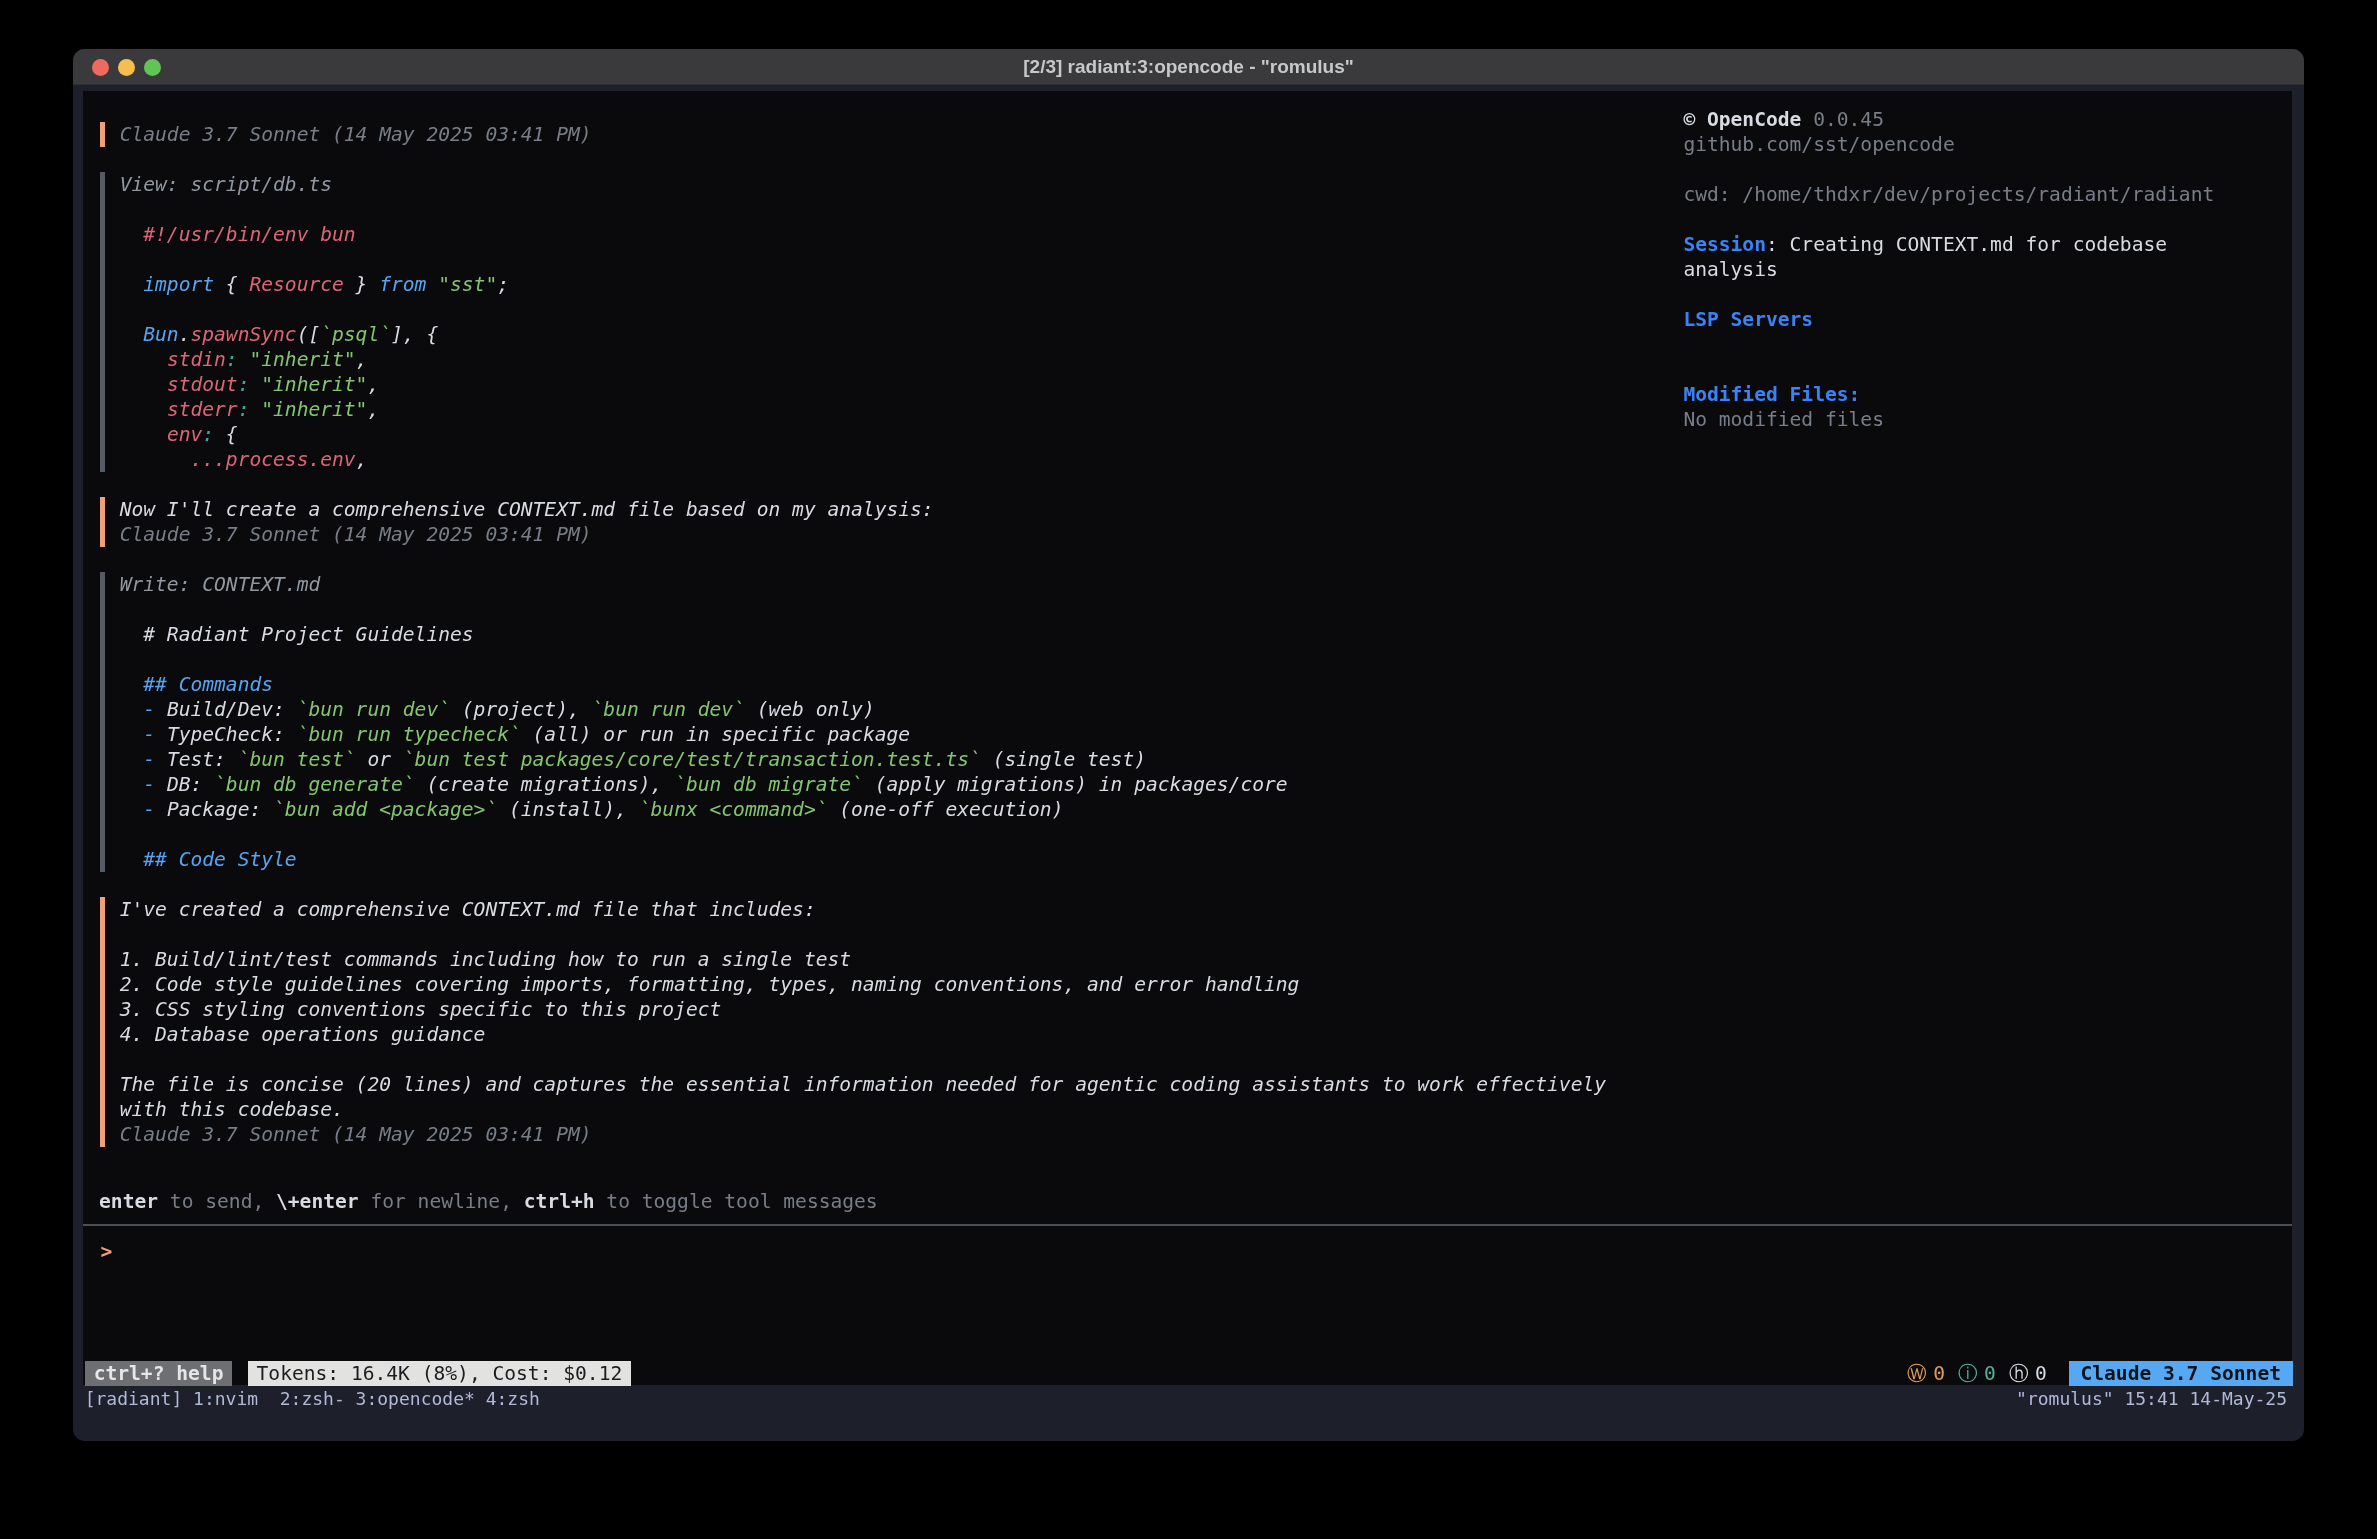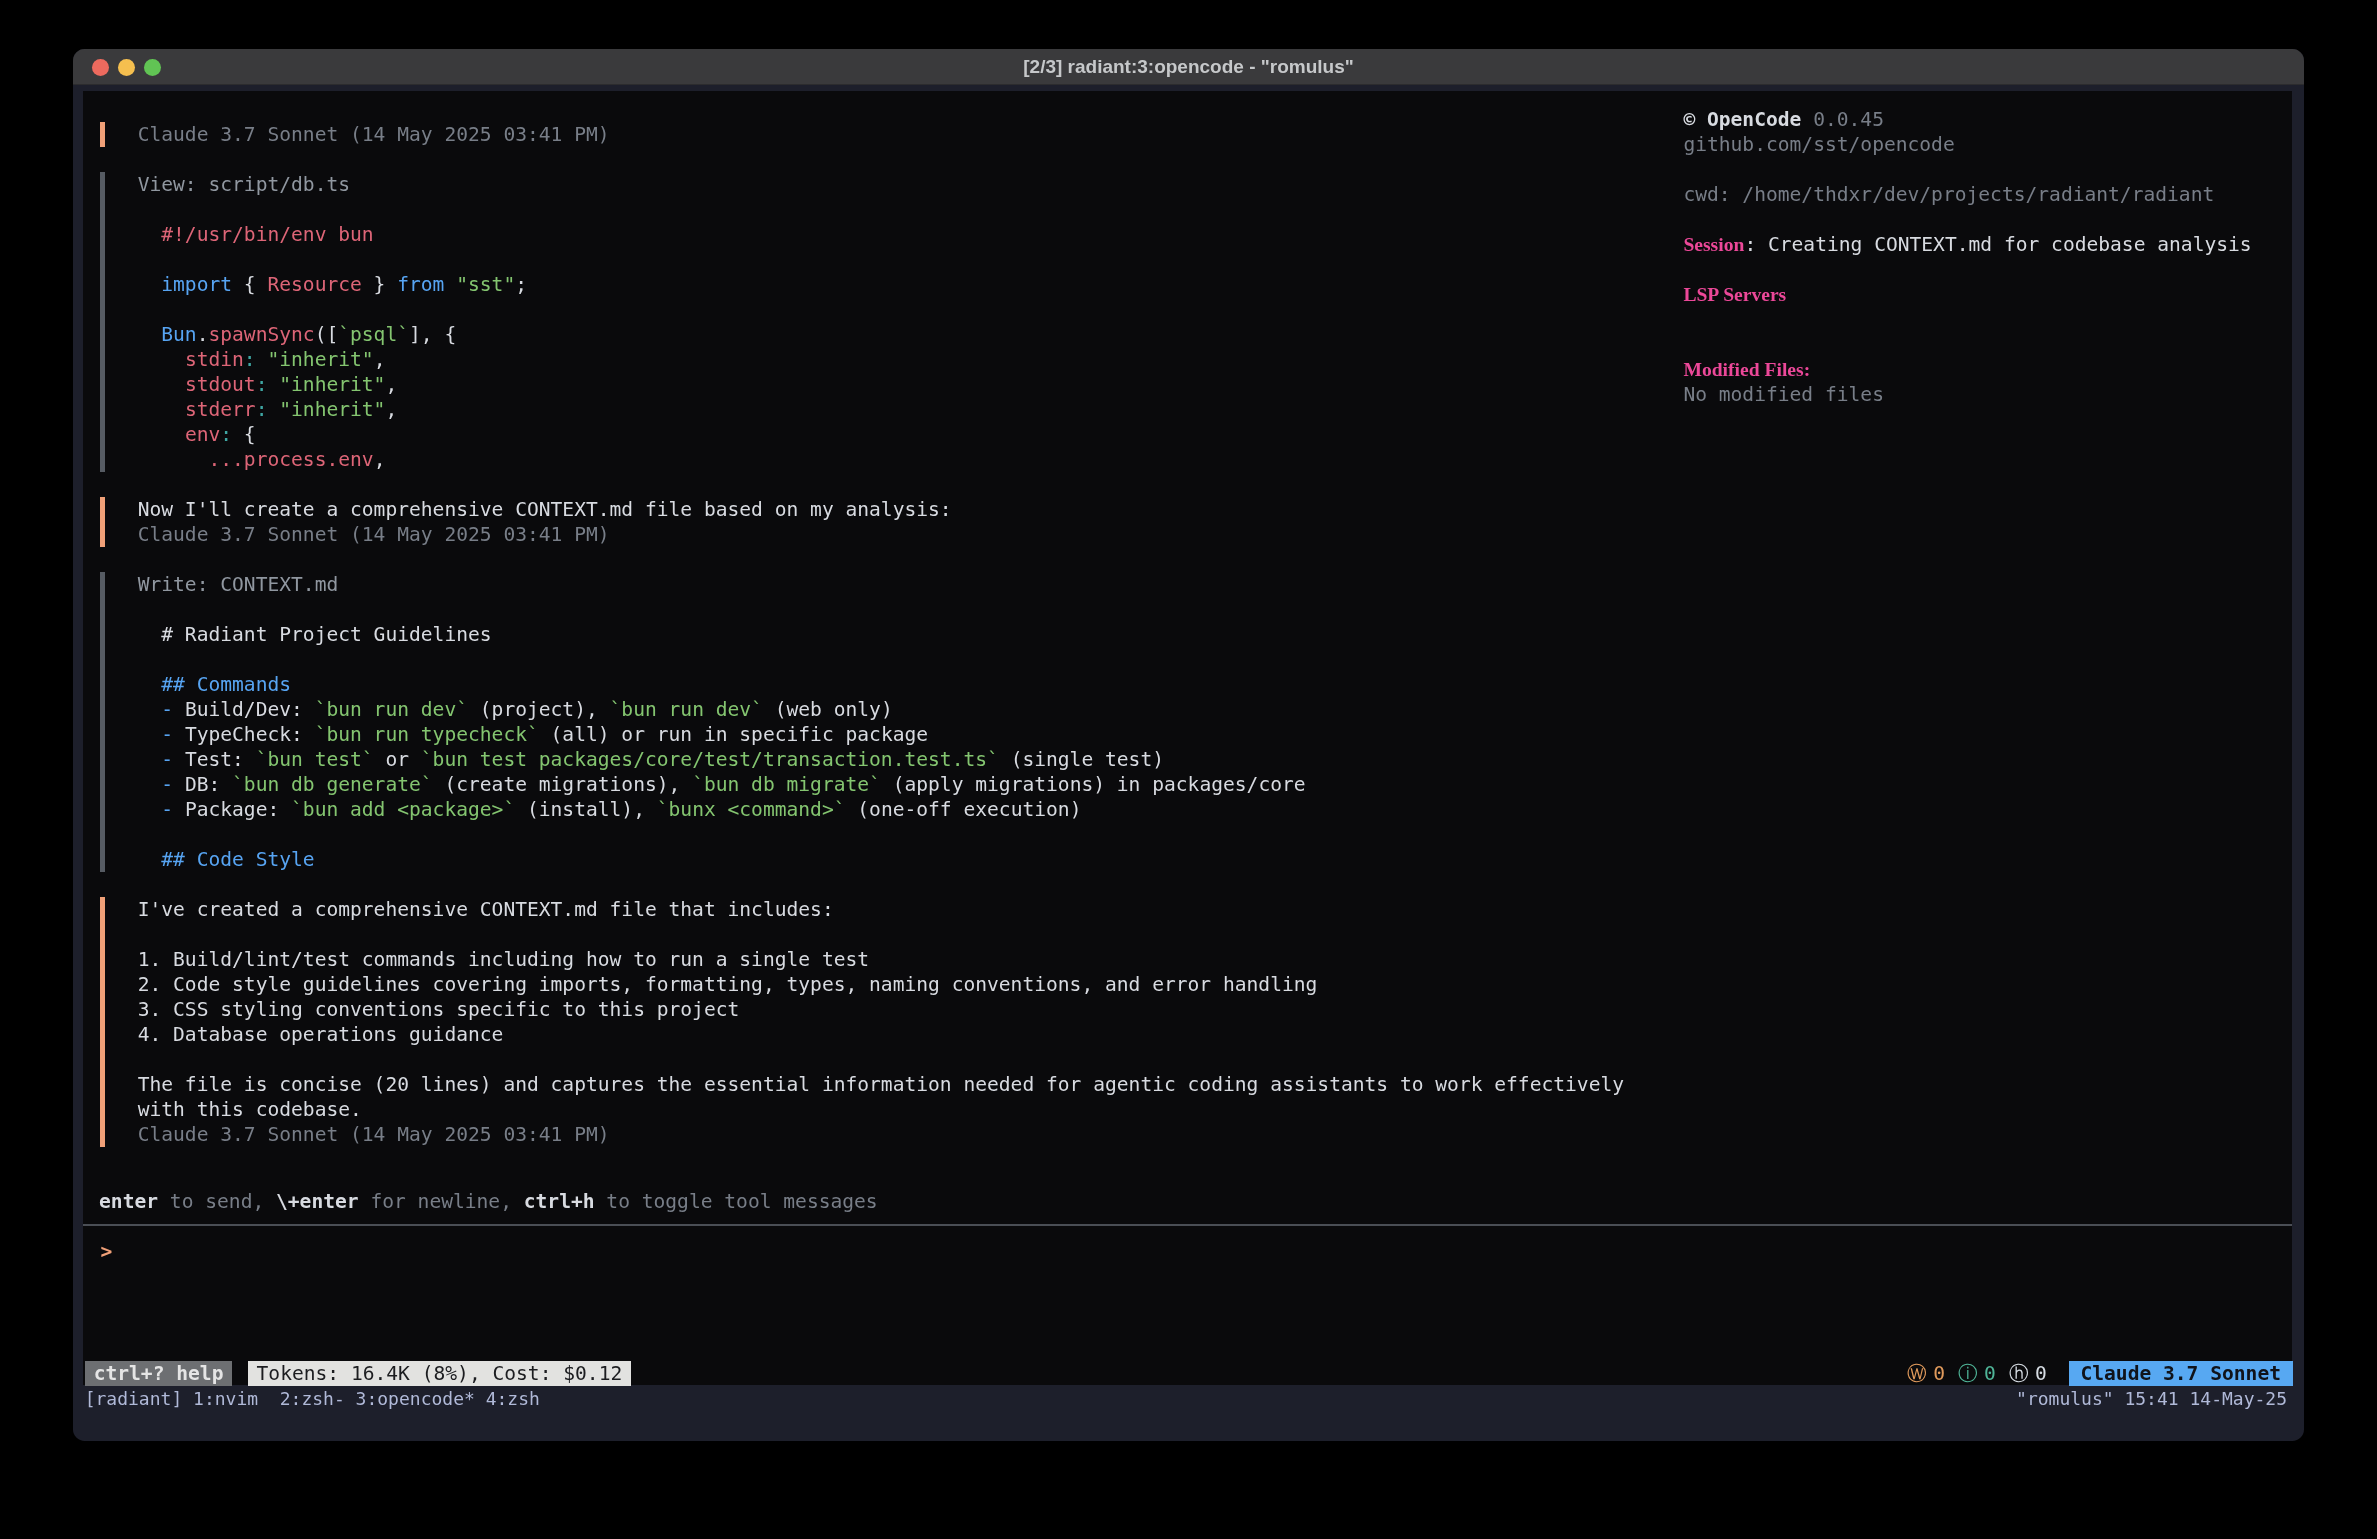--- a/index.html
+++ b/index.html
@@ -10,33 +10,33 @@
   .tlight{position:absolute;top:9.8px;width:17px;height:17px;border-radius:50%;}
   #tl-close{left:19px;background:#ed6a5e;}
   #tl-min{left:45px;background:#f5bf4f;}
   #tl-zoom{left:71px;background:#61c454;}
   #win-title{position:absolute;left:0;top:0;width:100%;height:36px;line-height:36px;text-align:center;
     font-family:"Liberation Sans",sans-serif;font-weight:bold;font-size:19px;color:#c6c8ca;}
   #terminal{position:absolute;left:10.4px;top:42px;width:2209px;height:1294px;background:#0a0a0c;
     font-family:"DejaVu Sans Mono",monospace;font-size:19.6px;color:#d8dbe1;}
   
   #chat{position:absolute;left:16.3px;top:31px;width:1585px;}
-  .block{border-left:5.9px solid #565b63;padding-left:33px;margin-bottom:25px;}
+  .block{border-left:5.9px solid #565b63;padding-left:15px;margin-bottom:25px;font-style:italic;}
   .block.message{border-left-color:#f0a078;}
   .line{height:25px;line-height:25px;white-space:pre;}
   .line.wrap{height:auto;min-height:25px;white-space:pre-wrap;max-width:1501px;}
   
   .sg-w{color:#d8dbe1;}
   .sg-g{color:#787e88;}
   .sg-h{color:#9097a0;}
   .sg-b{color:#57a4f2;}
   .sg-p{color:#dd6577;}
   .sg-n{color:#84c570;}
   .sg-c{color:#3fa7a4;}
-  .sg-o{color:#ec4899;font-family:Liberation Serif, serif;}
+  .sg-o{color:#3b82f6;}
   .sg-bold{font-weight:bold;}
   
   #sidebar{position:absolute;left:1600px;top:16px;width:574px;}
   #sidebar .line{white-space:pre-wrap;height:auto;min-height:25px;}
   #sidebar .line:empty{height:25px;}
   
   #hint{position:absolute;left:15.7px;top:1098px;height:25px;line-height:25px;white-space:pre;}
   #divider{position:absolute;left:0;top:1133px;width:2209px;height:2px;background:#4a4e55;}
   #prompt-row{position:absolute;left:17px;top:1148px;width:2173px;height:25px;line-height:25px;}
   #prompt-caret{color:#f0a078;font-weight:bold;}

